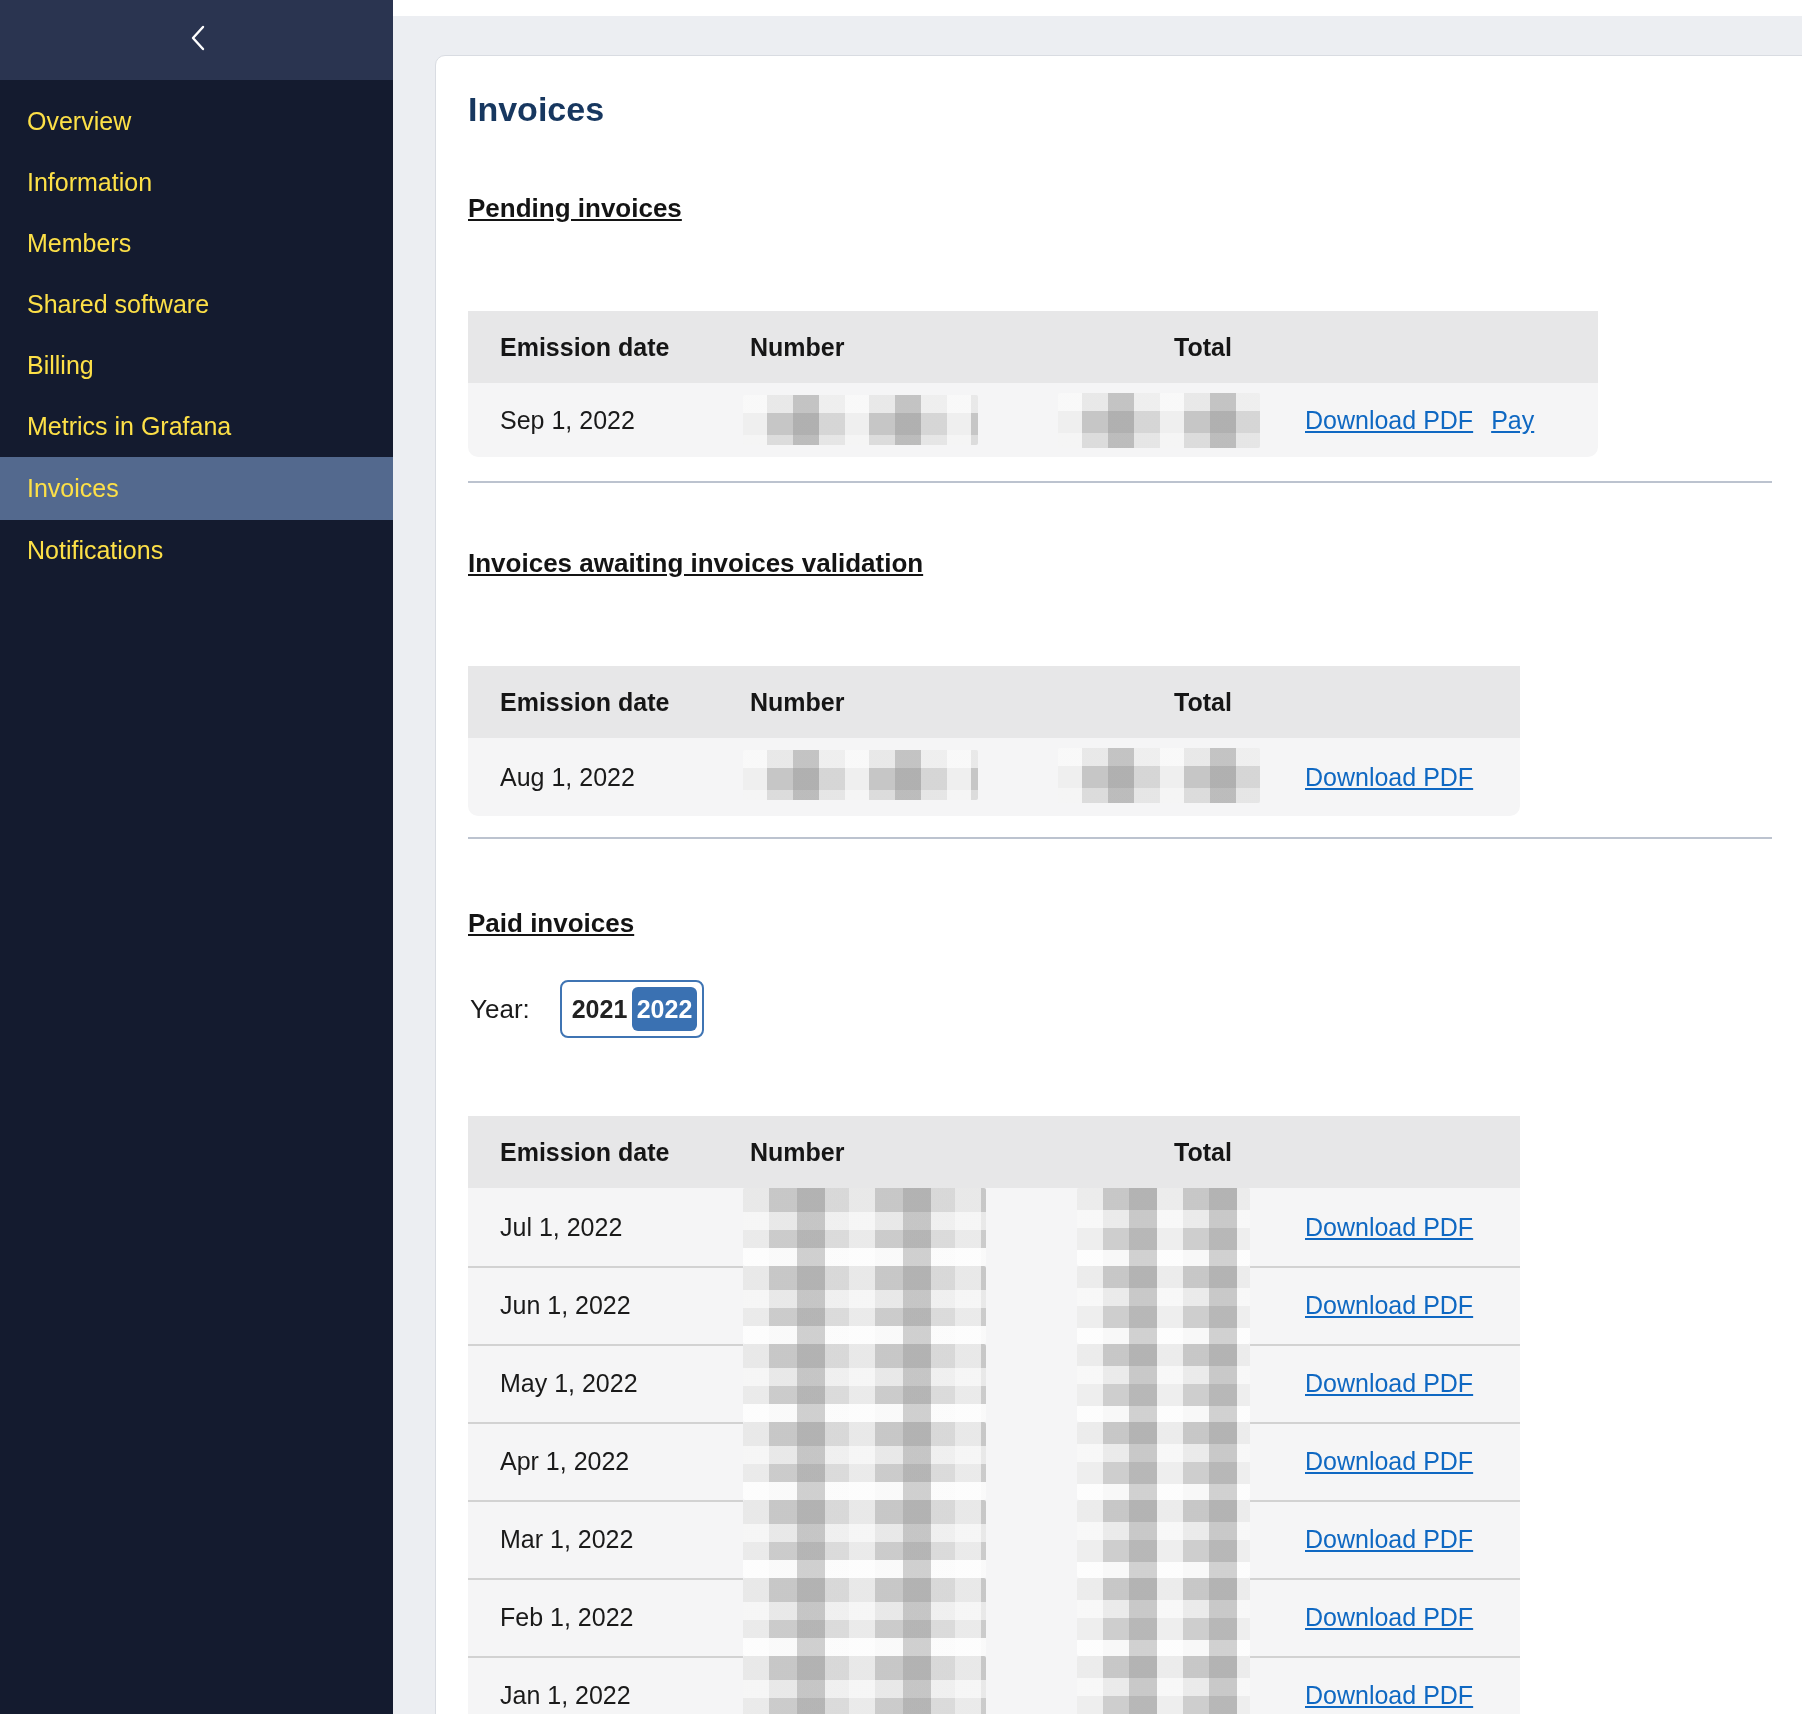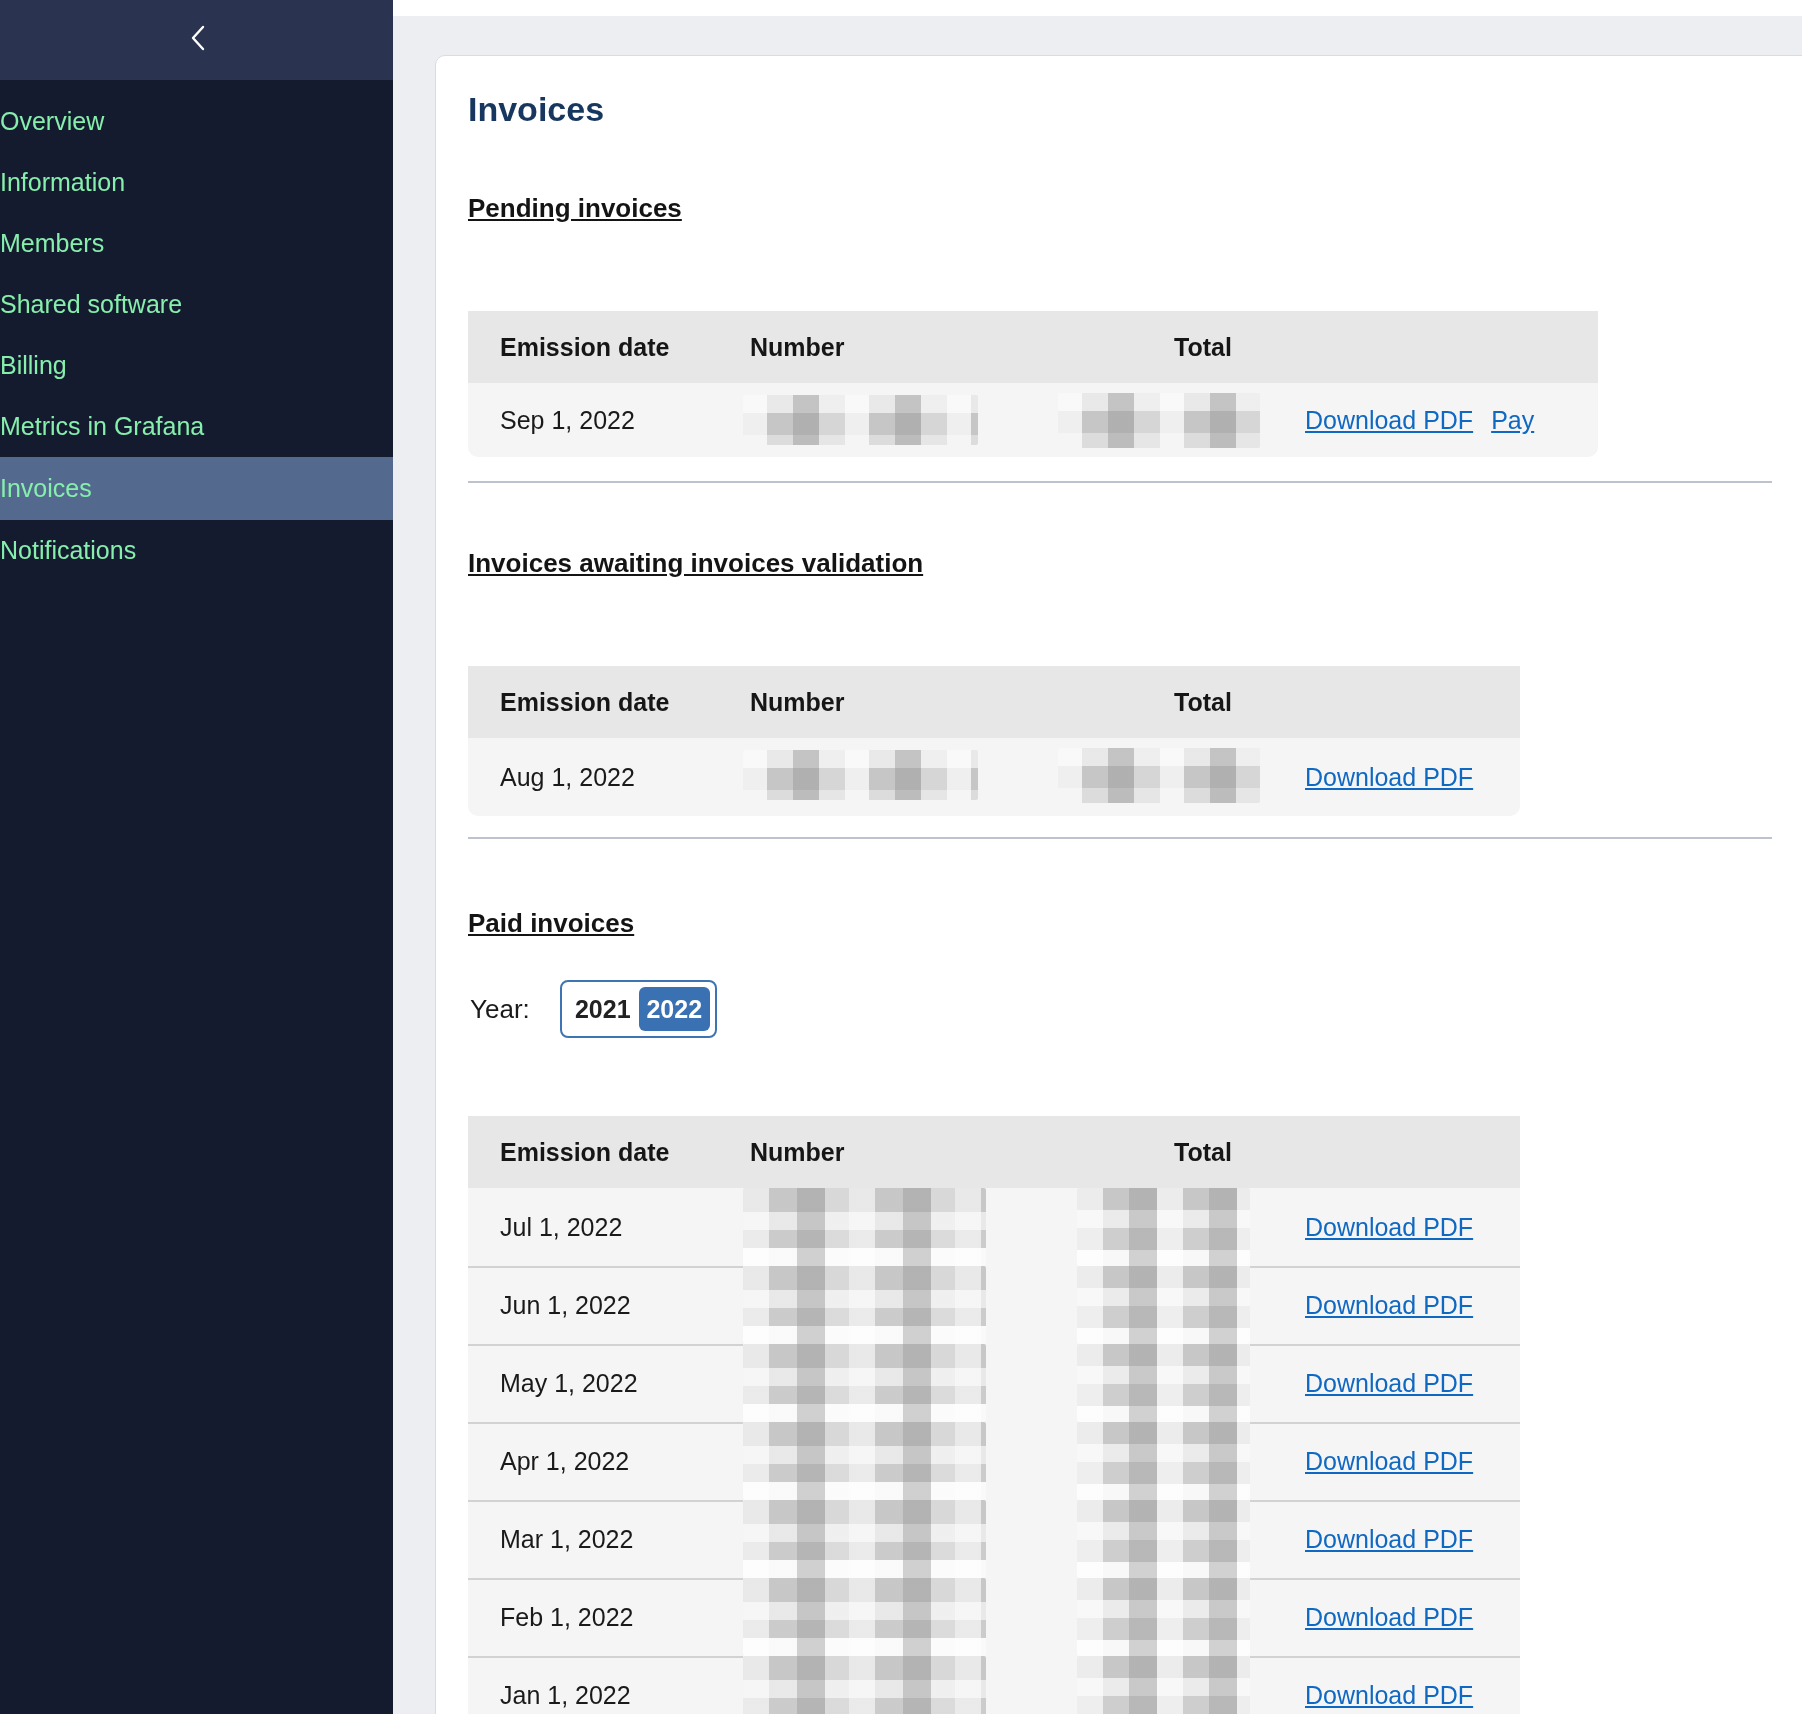--- a/index.html
+++ b/index.html
@@ -6,22 +6,22 @@
   html,body { background:#eceef2; }
   body { font-family:"Liberation Sans","DejaVu Sans",sans-serif; }
   .stage { position:relative; width:1802px; height:1714px; overflow:hidden; background:#eceef2; }
 
   
   .sidebar { position:absolute; left:0; top:0; width:393px; height:1714px; background:#141b2f; }
   .sidebar-top { position:absolute; left:0; top:0; width:393px; height:80px; background:#2a3450; }
   .collapse-btn { position:absolute; left:176px; top:16px; width:44px; height:44px;
     display:flex; align-items:center; justify-content:center; cursor:pointer; }
   .nav { position:absolute; left:0; top:91px; width:393px; }
-  .nav-item { height:61px; display:flex; align-items:center; 
-    font-size:25px; color:#86efac; cursor:pointer; }
+  .nav-item { height:61px; display:flex; align-items:center; padding-left:27px;
+    font-size:25px; color:#fde047; cursor:pointer; }
   .nav-item.active { background:#53698e; height:63px; }
 
   
   .topstrip { position:absolute; left:393px; top:0; right:0; height:16px; background:#ffffff; }
   .card { position:absolute; left:435px; top:55px; right:-24px; bottom:-24px;
     background:#ffffff; border:1px solid #d9dce2; border-radius:10px; }
 
   .page-title { position:absolute; left:468px; top:90px; font-size:34px; font-weight:700; color:#17375f; }
   .section-heading { position:absolute; left:468px; font-size:26px; font-weight:700; color:#141414;text-decoration:underline; }
   .h-pending  { top:193px; }
@@ -75,21 +75,21 @@
       repeating-linear-gradient(180deg, rgba(0,0,0,.05) 0 22px, rgba(255,255,255,.55) 22px 40px,
         rgba(0,0,0,.02) 40px 62px, rgba(255,255,255,.85) 62px 78px); }
   .tbl-paid .r-number { background-image:
       repeating-linear-gradient(90deg, rgba(255,255,255,.6) 0 26px, rgba(255,255,255,0) 26px 54px,
         rgba(150,150,150,.42) 54px 82px, rgba(255,255,255,.3) 82px 106px),
       repeating-linear-gradient(180deg, rgba(0,0,0,.05) 0 24px, rgba(255,255,255,.5) 24px 42px,
         rgba(0,0,0,.03) 42px 60px, rgba(255,255,255,.88) 60px 78px); }
 
   
   .year-label { position:absolute; left:470px; top:994px; font-size:26px; color:#1a1a1a; }
-  .year-toggle { position:absolute; left:560px; top:980px; width:157px; height:58px;
+  .year-toggle { position:absolute; left:560px; top:980px; width:144px; height:58px;
     background:#fff; border:2px solid #3f74b3; border-radius:8px;
     display:flex; align-items:center; padding:5px; gap:0; }
   .year-opt { flex:1; height:44px; display:flex; align-items:center; justify-content:center;
     font-size:25px; font-weight:700; color:#222; border-radius:6px; cursor:pointer; }
   .year-opt.selected { background:#3a71b2; color:#ffffff; }
 </style>
 </head>
 <body>
 
 <div class="stage">

